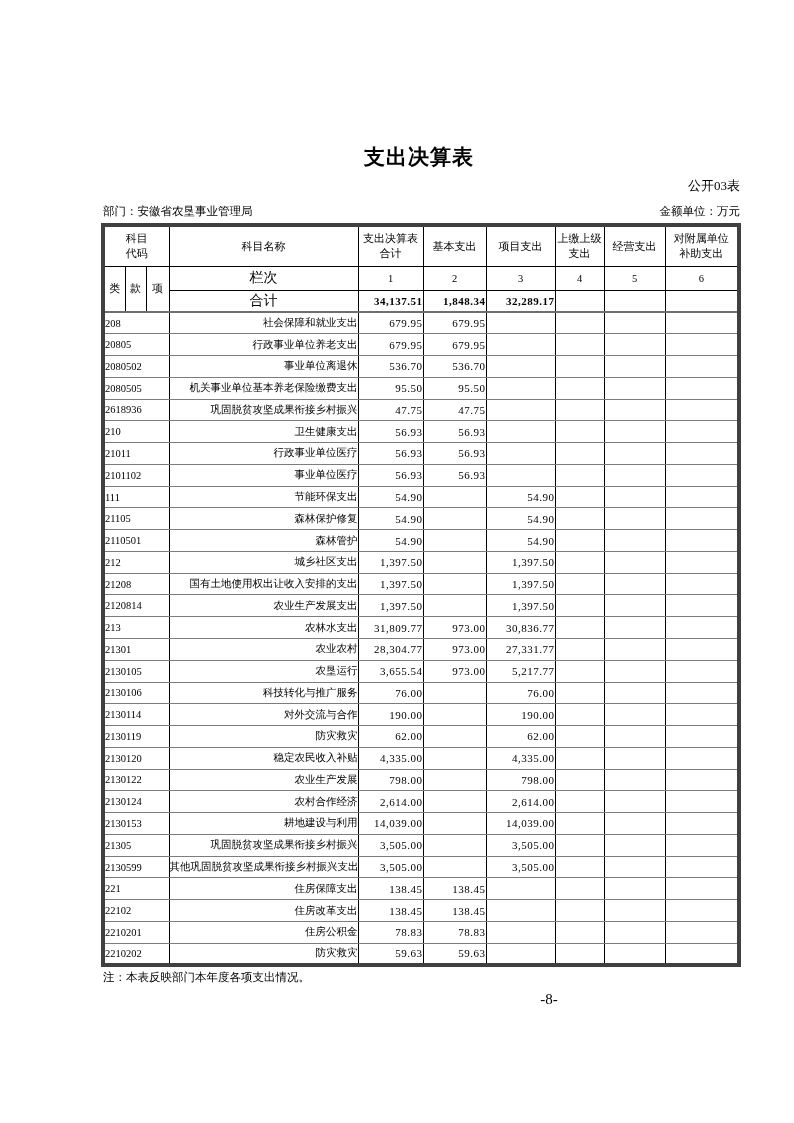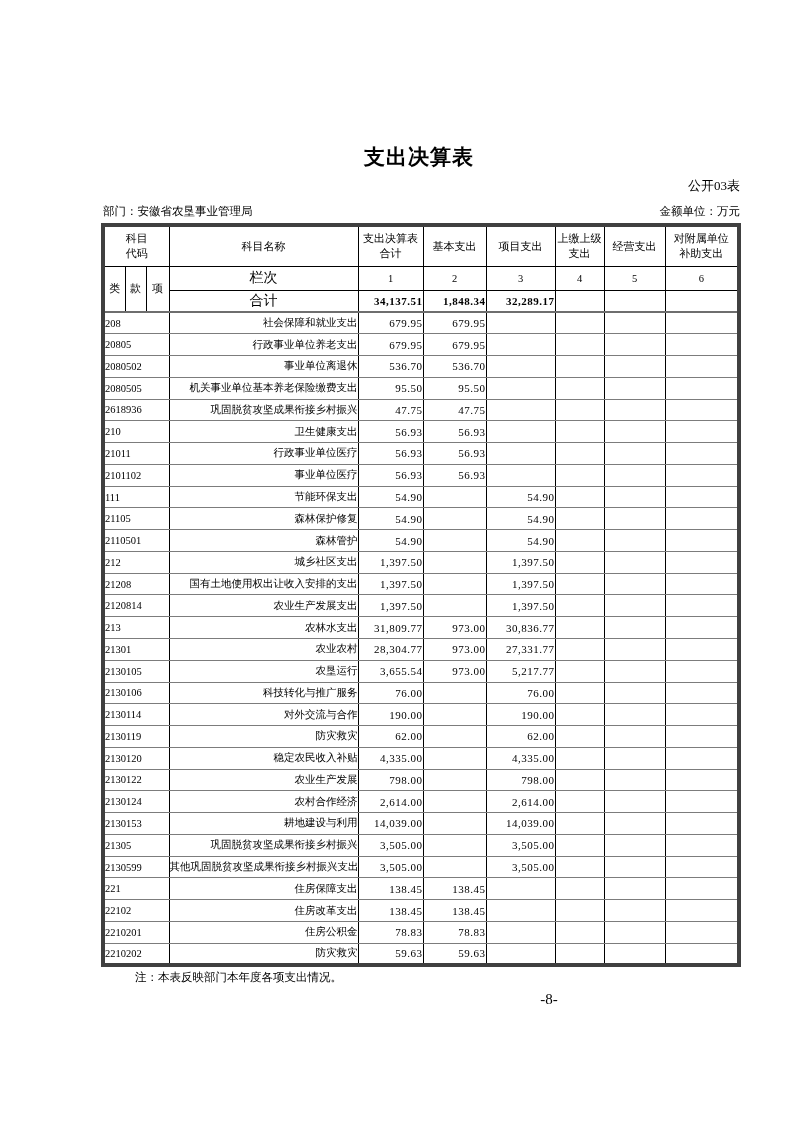--- a/index.html
+++ b/index.html
@@ -83,21 +83,20 @@
     letter-spacing: 0.5px;
     white-space: nowrap;
   }
   .r-total .num { font-weight: bold; }
   .rank-num { text-align: center; font-size: 10.5px; }
   .r-total { border-bottom: 2px solid #6e6e6e; }
   .note {
     position: absolute;
     left: 103px; top: 970px;
     font-size: 11.5px;
-    margin-left: 32px;
   }
   .page-num {
     position: absolute;
     left: 499px; top: 991px; width: 100px;
     text-align: center;
     font-size: 15px;
   }
 </style>
 </head>
 <body>

